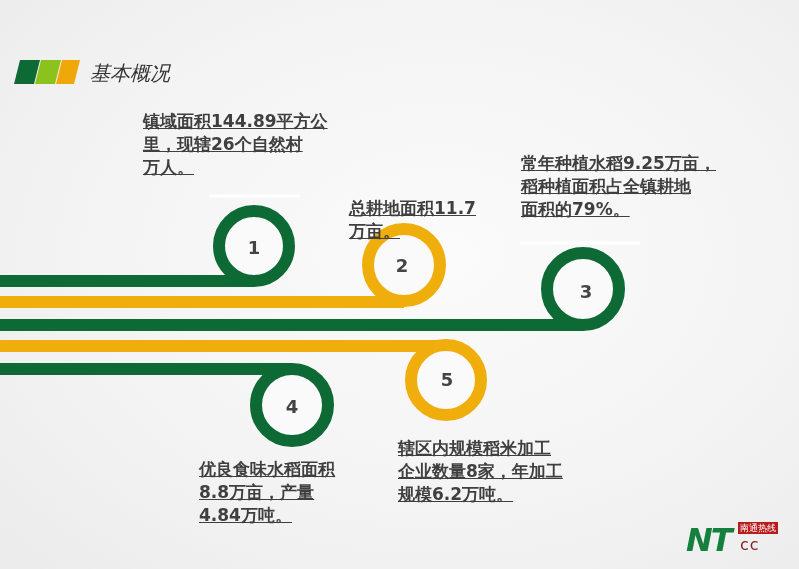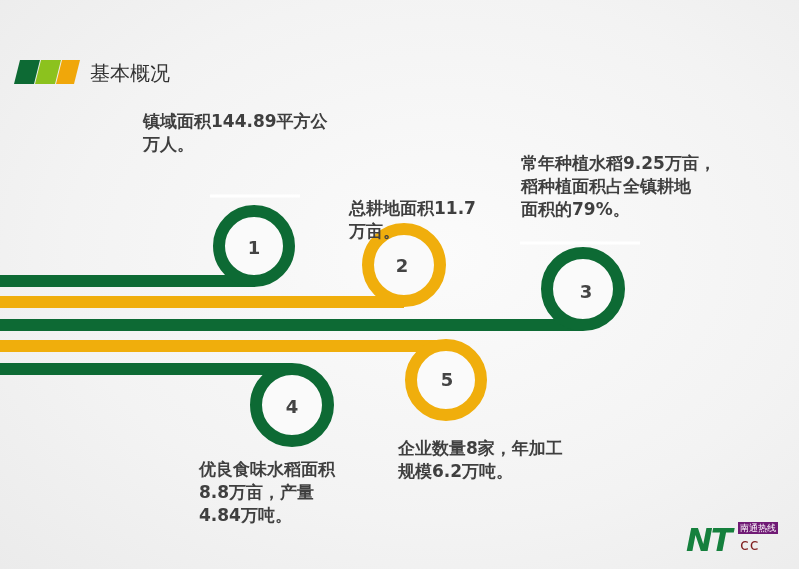--- a/index.html
+++ b/index.html
@@ -1,22 +1,22 @@
 <!DOCTYPE html>
 <html><head>
 <meta charset="utf-8">
 <style>
   html,body{margin:0;padding:0;}
   body{width:799px;height:569px;overflow:hidden;position:relative;
     background:radial-gradient(ellipse at 55% 45%, #fbfbfb 0%, #f3f3f3 60%, #ebebeb 100%);
     font-family:"DejaVu Sans","Liberation Sans",sans-serif;}
   .abs{position:absolute;}
-  .title{left:90px;top:60px;font-size:20px;color:#333;font-family:"DejaVu Sans",sans-serif;}
+  .title{left:90px;top:60px;font-size:20px;color:#333;font-family:"DejaVu Sans",sans-serif;font-style:italic;}
   .para{font-size:17px;font-weight:bold;color:#3f3f3f;line-height:23px;}
-  .para span{display:block;white-space:nowrap;}
+  .para span{display:block;white-space:nowrap;text-decoration:underline;}
 </style>
 </head>
 <body>
 
 <svg class="abs" style="left:14px;top:60px" width="66" height="26">
   <polygon points="6,0 26,0 20,24 0,24" fill="#0d6a34"></polygon>
   <polygon points="27,0 47,0 41,24 21,24" fill="#8cc21e"></polygon>
   <polygon points="48,0 66,0 60,24 42,24" fill="#f0a70a"></polygon>
 </svg>
 <div class="abs title">基本概况</div>
@@ -43,38 +43,40 @@
 </svg>
 
 <div class="abs" style="left:244px;top:237px;font-size:18px;font-weight:bold;color:#444;width:20px;text-align:center">1</div>
 <div class="abs" style="left:392px;top:255px;font-size:18px;font-weight:bold;color:#444;width:20px;text-align:center">2</div>
 <div class="abs" style="left:576px;top:281px;font-size:18px;font-weight:bold;color:#444;width:20px;text-align:center">3</div>
 <div class="abs" style="left:282px;top:396px;font-size:18px;font-weight:bold;color:#444;width:20px;text-align:center">4</div>
 <div class="abs" style="left:437px;top:369px;font-size:18px;font-weight:bold;color:#444;width:20px;text-align:center">5</div>
 
 <div class="abs para" style="left:143px;top:110px">
   <span>镇域面积144.89平方公</span>
+  <span>里，现辖26个自然村</span>
   <span>万人。</span>
 </div>
 <div class="abs para" style="left:349px;top:197px">
   <span>总耕地面积11.7</span>
   <span>万亩。</span>
 </div>
 <div class="abs para" style="left:521px;top:152px">
   <span>常年种植水稻9.25万亩，</span>
   <span>稻种植面积占全镇耕地</span>
   <span>面积的79%。</span>
 </div>
 <div class="abs para" style="left:199px;top:458px">
   <span>优良食味水稻面积</span>
   <span>8.8万亩，产量</span>
   <span>4.84万吨。</span>
 </div>
 <div class="abs para" style="left:398px;top:437px">
+  <span>辖区内规模稻米加工</span>
   <span>企业数量8家，年加工</span>
   <span>规模6.2万吨。</span>
 </div>
 
 <div class="abs" style="left:686px;top:522px;width:106px;height:36px">
   <div class="abs" style="left:0;top:2px;font-size:32px;font-style:italic;font-weight:bold;color:#15803d;letter-spacing:-2px;line-height:32px">NT</div>
-  <div class="abs" style="left:52px;top:0;font-size:9px;color:#fff;background:#701a75;padding:0 2px;line-height:12px">南通热线</div>
+  <div class="abs" style="left:52px;top:0;font-size:9px;color:#fff;background:#b91c1c;padding:0 2px;line-height:12px">南通热线</div>
   <div class="abs" style="left:54px;top:12px;font-size:16px;color:#7f1d1d;letter-spacing:1px;line-height:22px;font-family:'DejaVu Sans',sans-serif">cc</div>
 </div>
 
 </body></html>

